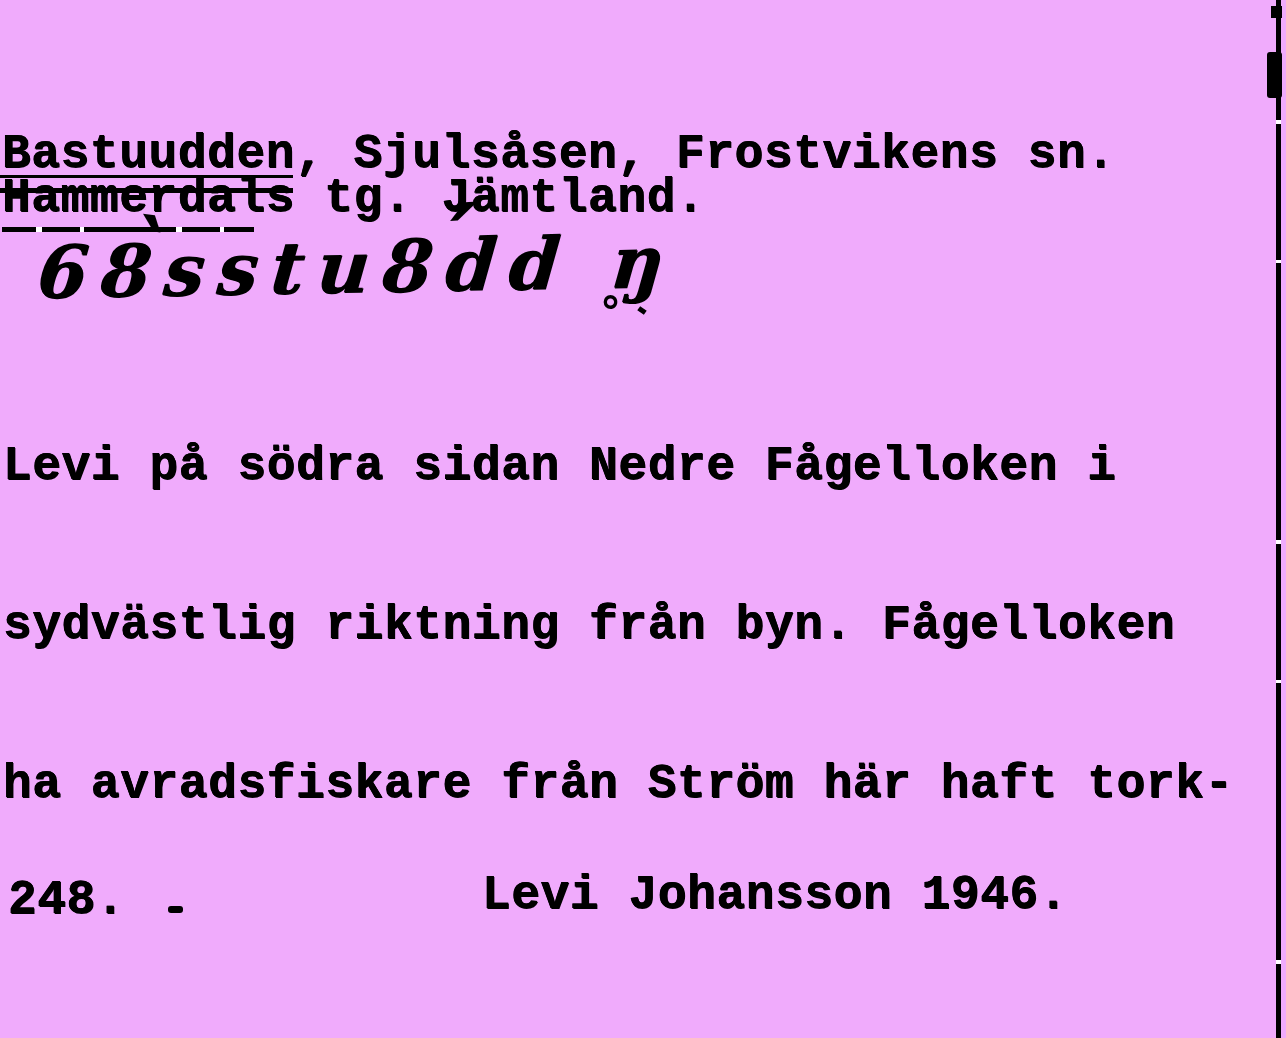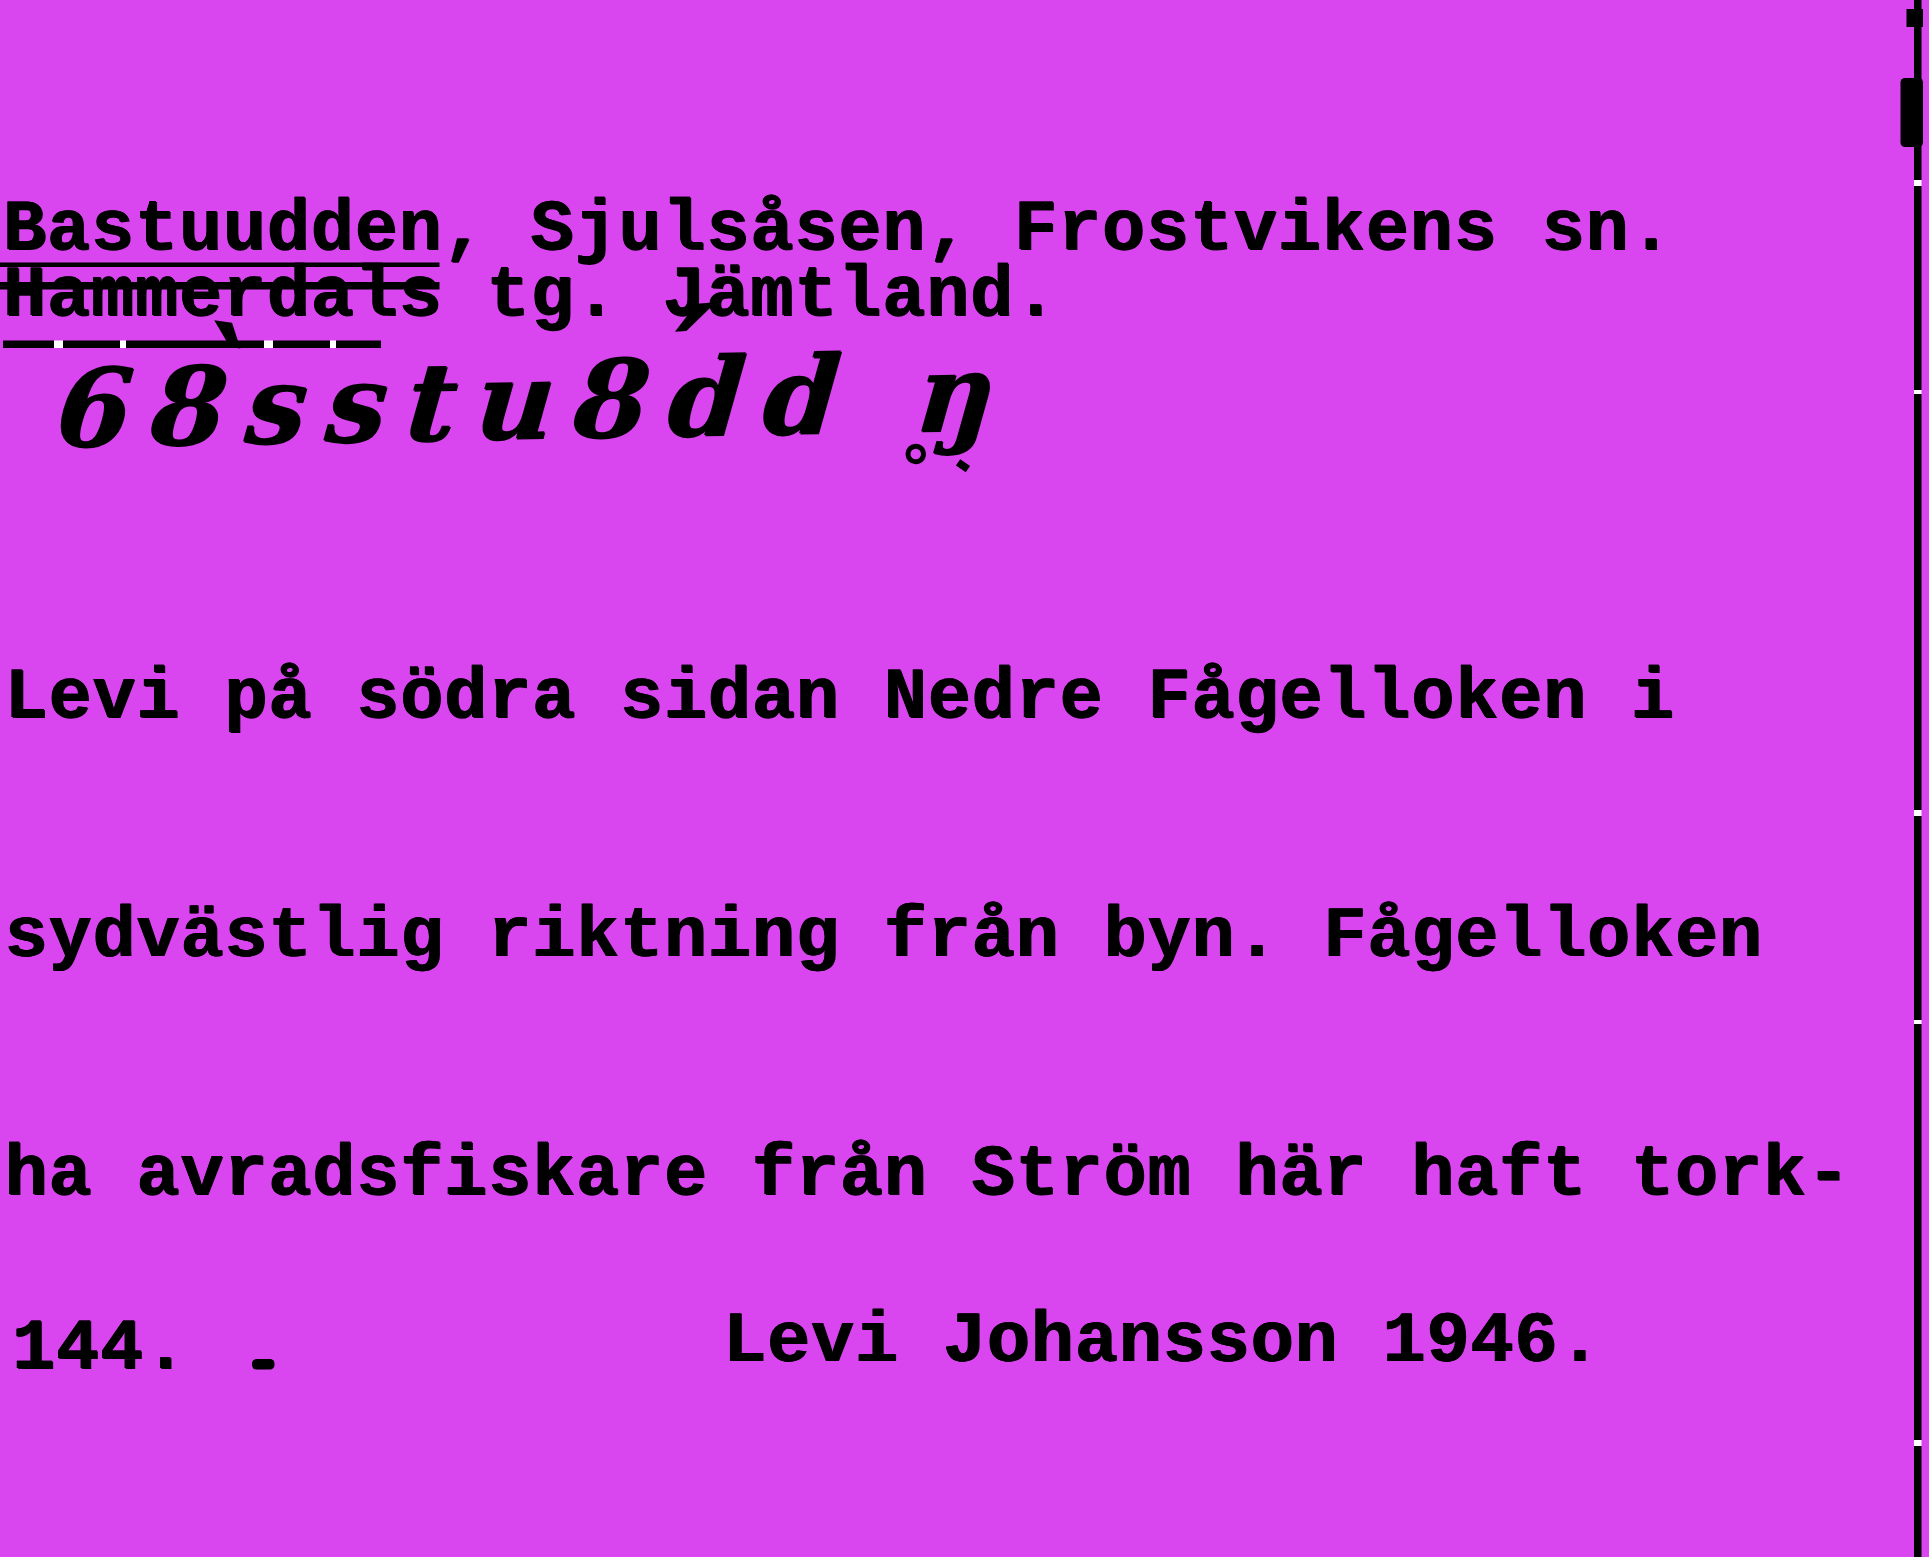--- a/index.html
+++ b/index.html
@@ -1,20 +1,20 @@
 <!DOCTYPE html>
 <html><head>
 <meta charset="utf-8">
 <style>
   html, body { margin: 0; padding: 0; background: #ffffff; }
   .card {
     position: relative;
     width: 1286px;
     height: 1038px;
-    background: #d946ef;
+    background: #f0abfc;
     overflow: hidden;
     font-family: "Liberation Mono", monospace;
     font-weight: 700;
     color: #000000;
   }
   .type {
     position: absolute;
     white-space: pre;
     font-size: 48px;
     line-height: 53px;
@@ -118,21 +118,21 @@
 
   <div class="type body-text">
     <div>Levi på södra sidan Nedre Fågelloken i</div>
     <div>sydvästlig riktning från byn. Fågelloken</div>
     <div>ha avradsfiskare från Ström här haft tork-</div>
     
     
     
   </div>
 
-  <div class="type footer-num">144.</div>
+  <div class="type footer-num">248.</div>
   <span class="speck"></span>
   <div class="type footer-attr">Levi Johansson 1946.</div>
 
   <div class="edge-line"></div>
   <span class="edge-cap"></span>
   <span class="edge-blob"></span>
 
 </div>
 
 </body></html>

